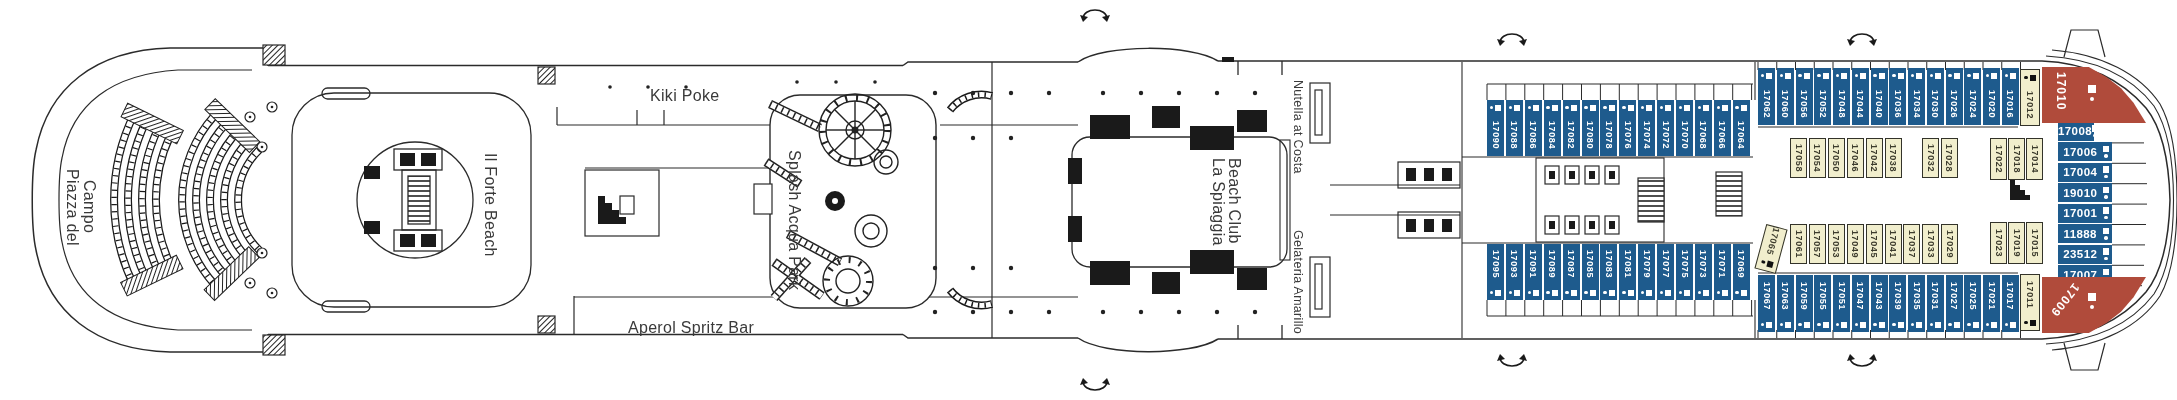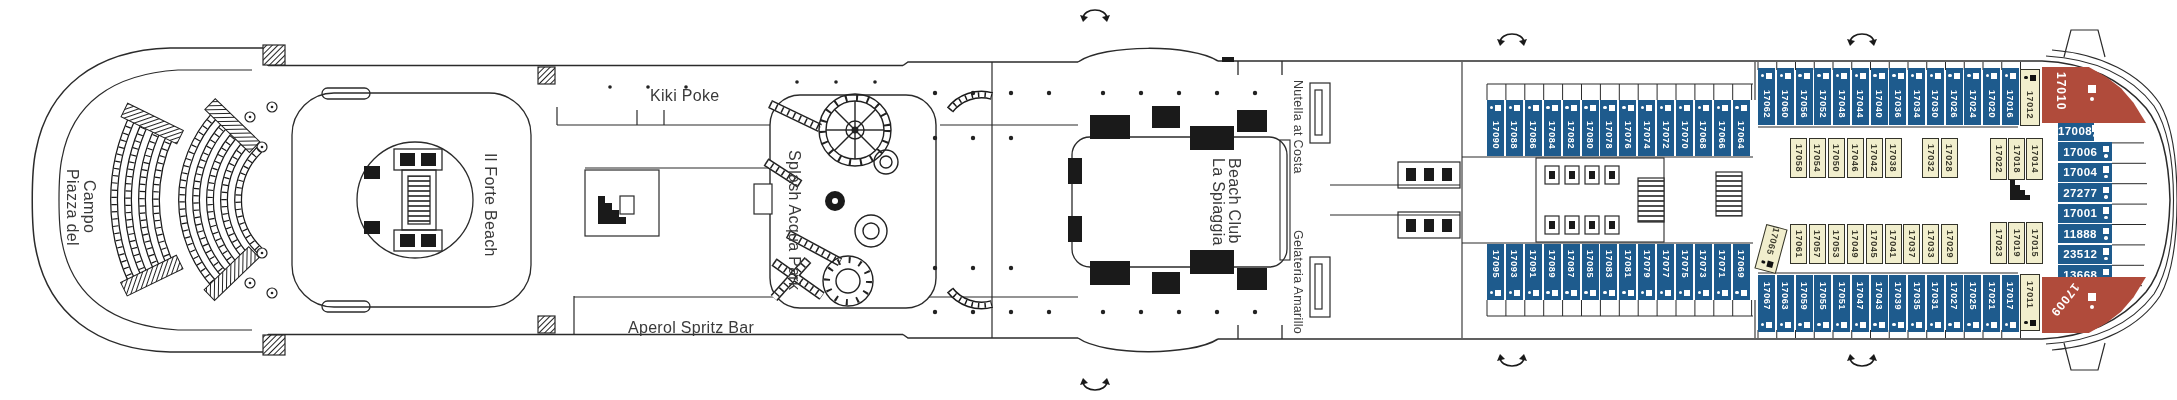--- a/index.html
+++ b/index.html
@@ -971,21 +971,21 @@
         </span>
       </div>
       <div class="cabin h blue" style="background: rgb(30, 91, 141); left: 2058px; top: 162.5px; width: 54px; height: 19px; justify-content: flex-end;">
         <span class="num">17004</span>
         <span class="ic-col">
           <i class="sq"></i>
           <i class="dot"></i>
         </span>
       </div>
       <div class="cabin h blue" style="background: rgb(30, 91, 141); left: 2058px; top: 183px; width: 54px; height: 19px;">
-        <span class="num">27277</span>
+        <span class="num">19010</span>
         <span class="ic-col">
           <i class="sq"></i>
           <i class="dot"></i>
         </span>
       </div>
       <div class="cabin h blue" style="background: rgb(30, 91, 141); left: 2058px; top: 203.5px; width: 54px; height: 19px;">
         <span class="num">17001</span>
         <span class="ic-col">
           <i class="sq"></i>
           <i class="dot"></i>
@@ -999,21 +999,21 @@
         </span>
       </div>
       <div class="cabin h blue" style="background: rgb(30, 91, 141); left: 2058px; top: 244.5px; width: 54px; height: 19px;">
         <span class="num">23512</span>
         <span class="ic-col">
           <i class="sq"></i>
           <i class="dot"></i>
         </span>
       </div>
       <div class="cabin h blue" style="background: rgb(30, 91, 141); left: 2058px; top: 265px; width: 54px; height: 19px;">
-        <span class="num">13668</span>
+        <span class="num">17007</span>
         <span class="ic-col">
           <i class="sq"></i>
           <i class="dot"></i>
         </span>
       </div>
       <div class="cabin v yellow ictop" style="left: 2020px; top: 69px; width: 20px; height: 57px; background: rgb(241, 238, 205);">
         <span class="ic black">
           <i class="dot"></i>
           <i class="sq"></i>
         </span>

